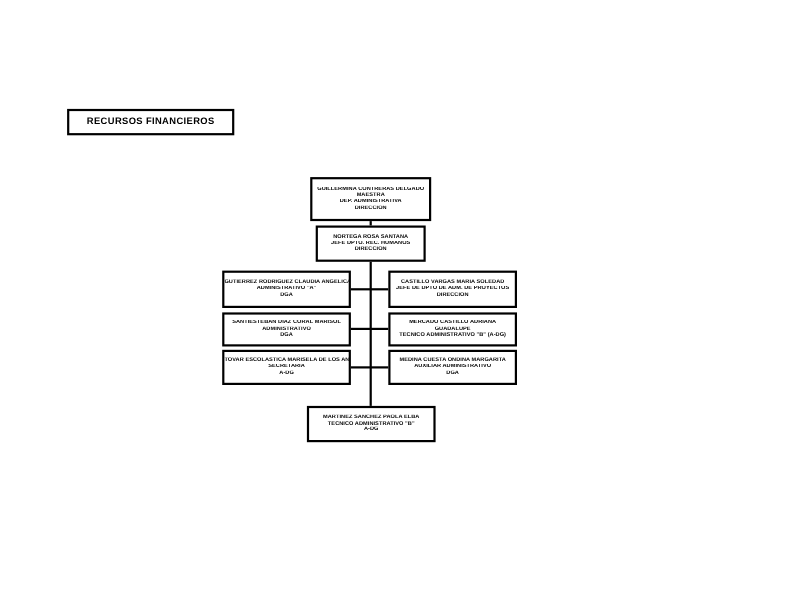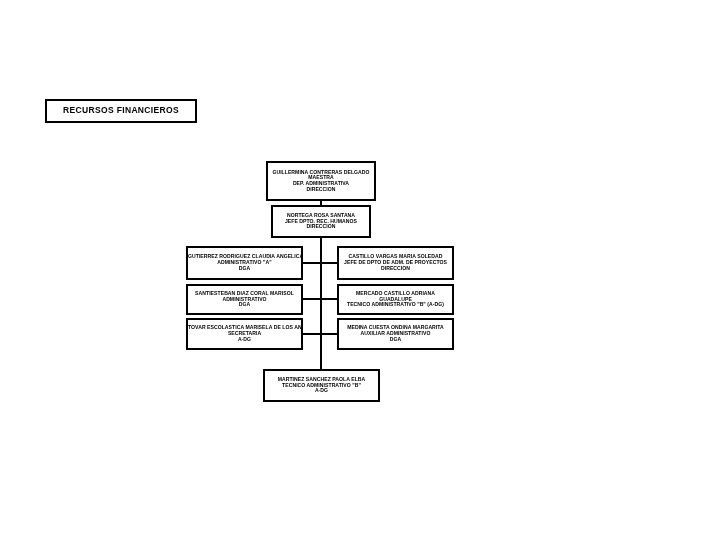--- a/index.html
+++ b/index.html
@@ -10,21 +10,21 @@
   body {
     width: 720px;
     height: 540px;
     position: relative;
     overflow: hidden;
     font-family: "Liberation Sans", sans-serif;
     color: #000000;
   }
   #chart-canvas {
     position: absolute;
-    left: 0;
+    left: 16px;
     top: 0;
     width: 704px;
     height: 540px;
     border-radius: 25px;
   }
   .node {
     position: absolute;
     box-sizing: border-box;
     border: 2px solid #000000;
     background: #ffffff;

